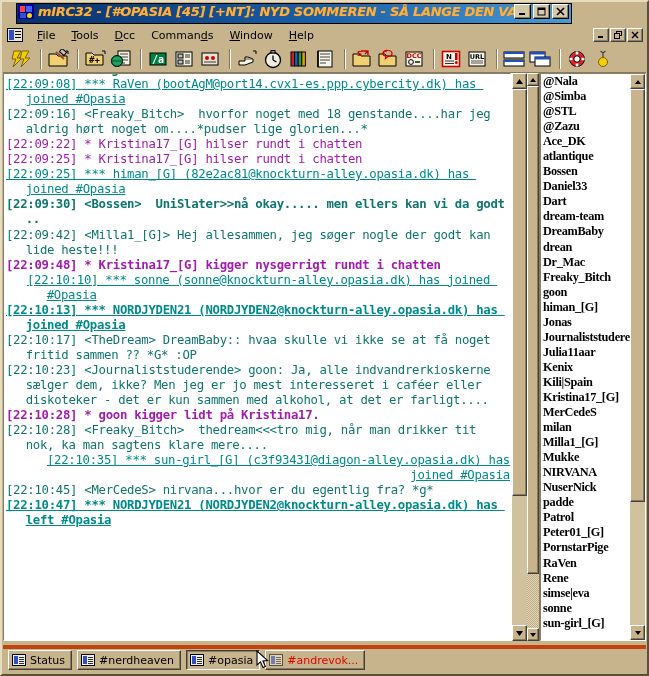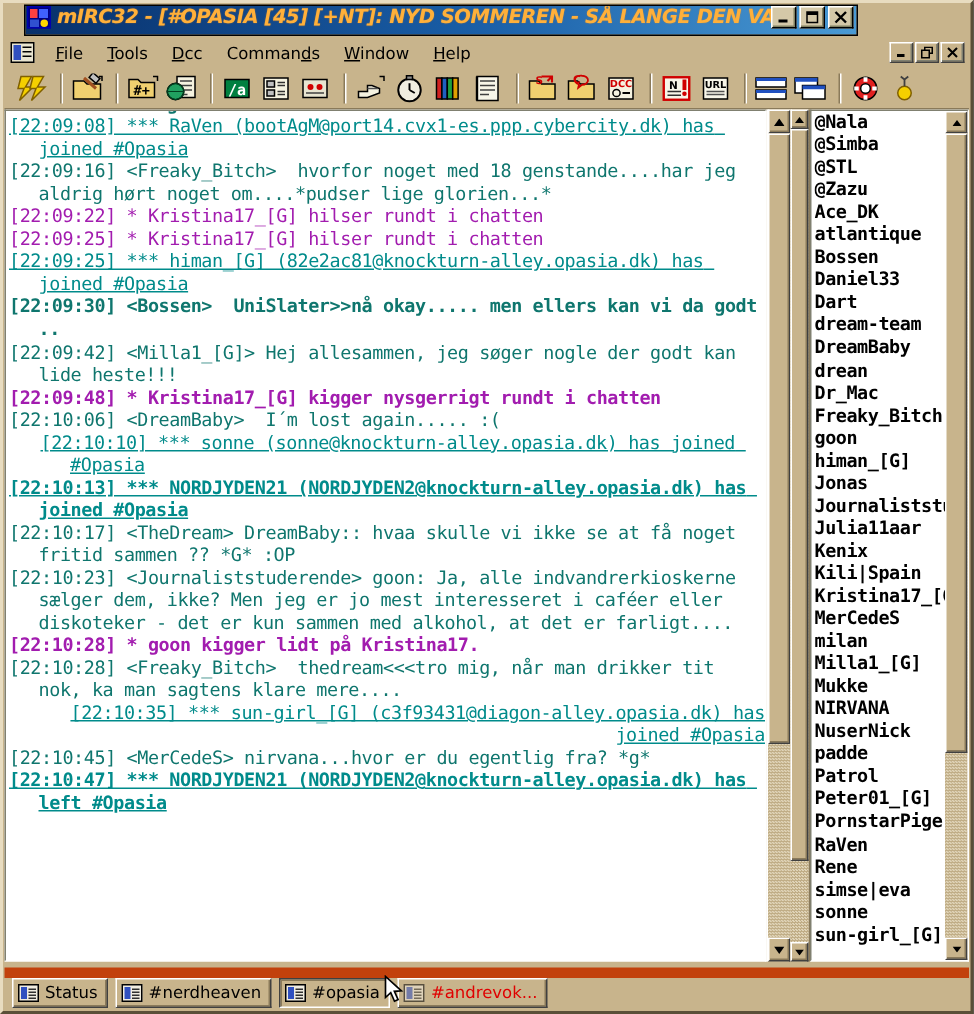--- a/index.html
+++ b/index.html
@@ -266,42 +266,42 @@
     padding-left: 2px;
     overflow: hidden;
     font-family: "DejaVu Sans Mono", monospace;
     font-size: 12.3px;
     line-height: 15.05px;
     letter-spacing: -0.3px;
     color: #000;
     font-weight: bold;
     white-space: nowrap;
   }
-  .nicknames div { overflow: hidden; }
+  .nicknames div { overflow: hidden; font-family: Liberation Serif, serif; }
   .nickscroll {
     width: 15px;
     background: #d8ccb0;
     display: flex; flex-direction: column;
     flex: 0 0 auto;
     box-sizing: border-box;
   }
   .nickscroll .vsbtn { height: 15px; }
 
   
   .switchbar {
     position: absolute;
     left: 3px; top: 645px;
     width: 643px; height: 26px;
     background: #c8b48c;
     display: flex;
     align-items: center;
     padding-left: 5px;
     gap: 5px;
     box-sizing: border-box;
-    border-top: 7px solid #c2410c;
+    border-top: 4px solid #c2410c;
   }
   .swbtn {
     height: 20px;
     display: flex; align-items: center;
     padding: 0 6px 0 3px;
     background: #c8b48c;
     border-top: 1px solid #fff;
     border-left: 1px solid #fff;
     border-right: 1px solid #404040;
     border-bottom: 1px solid #404040;
@@ -607,21 +607,20 @@
         <div class="chatlines" id="chatlines">
             <div class="ln c-blk bold" style="text-indent: 0px; padding-left: 1.6em;">ikke være lige nu .....</div>
             <div class="ln c-teal" style="text-indent: -1.6em; padding-left: 1.6em;">[22:09:08] *** RaVen (bootAgM@port14.cvx1-es.ppp.cybercity.dk) has joined #Opasia</div>
             <div class="ln c-blk" style="text-indent: -1.6em; padding-left: 1.6em;">[22:09:16] &lt;Freaky_Bitch&gt;  hvorfor noget med 18 genstande....har jeg aldrig hørt noget om....*pudser lige glorien...*</div>
             <div class="ln c-red" style="text-indent: -1.6em; padding-left: 1.6em;">[22:09:22] * Kristina17_[G] hilser rundt i chatten</div>
             <div class="ln c-red" style="text-indent: -1.6em; padding-left: 1.6em;">[22:09:25] * Kristina17_[G] hilser rundt i chatten</div>
             <div class="ln c-teal" style="text-indent: -1.6em; padding-left: 1.6em;">[22:09:25] *** himan_[G] (82e2ac81@knockturn-alley.opasia.dk) has joined #Opasia</div>
             <div class="ln c-blk bold" style="text-indent: -1.6em; padding-left: 1.6em;">[22:09:30] &lt;Bossen&gt;  UniSlater&gt;&gt;nå okay..... men ellers kan vi da godt ..</div>
             <div class="ln c-blk" style="text-indent: -1.6em; padding-left: 1.6em;">[22:09:42] &lt;Milla1_[G]&gt; Hej allesammen, jeg søger nogle der godt kan lide heste!!!</div>
             <div class="ln c-red bold" style="text-indent: -1.6em; padding-left: 1.6em;">[22:09:48] * Kristina17_[G] kigger nysgerrigt rundt i chatten</div>
-            <div class="ln c-blk" style="text-indent: -1.6em; padding-left: 1.6em;">[22:10:06] &lt;DreamBaby&gt;  I´m lost again..... :(</div>
             <div class="ln c-teal" style="text-indent: -1.6em; padding-left: 1.6em; margin-left: 21px;">[22:10:10] *** sonne (sonne@knockturn-alley.opasia.dk) has joined #Opasia</div>
             <div class="ln c-teal bold" style="text-indent: -1.6em; padding-left: 1.6em;">[22:10:13] *** NORDJYDEN21 (NORDJYDEN2@knockturn-alley.opasia.dk) has joined #Opasia</div>
             <div class="ln c-blk" style="text-indent: -1.6em; padding-left: 1.6em;">[22:10:17] &lt;TheDream&gt; DreamBaby:: hvaa skulle vi ikke se at få noget fritid sammen ?? *G* :OP</div>
             <div class="ln c-blk" style="text-indent: -1.6em; padding-left: 1.6em;">[22:10:23] &lt;Journaliststuderende&gt; goon: Ja, alle indvandrerkioskerne sælger dem, ikke? Men jeg er jo mest interesseret i caféer eller diskoteker - det er kun sammen med alkohol, at det er farligt....</div>
             <div class="ln c-red bold" style="text-indent: -1.6em; padding-left: 1.6em;">[22:10:28] * goon kigger lidt på Kristina17.</div>
             <div class="ln c-blk" style="text-indent: -1.6em; padding-left: 1.6em;">[22:10:28] &lt;Freaky_Bitch&gt;  thedream&lt;&lt;&lt;tro mig, når man drikker tit nok, ka man sagtens klare mere....</div>
             <div class="ln c-teal" style="text-indent: -1.6em; padding-left: 1.6em; text-align: right;">[22:10:35] *** sun-girl_[G] (c3f93431@diagon-alley.opasia.dk) has joined #Opasia</div>
             <div class="ln c-blk" style="text-indent: -1.6em; padding-left: 1.6em;">[22:10:45] &lt;MerCedeS&gt; nirvana...hvor er du egentlig fra? *g*</div>
             <div class="ln c-teal bold" style="text-indent: -1.6em; padding-left: 1.6em;">[22:10:47] *** NORDJYDEN21 (NORDJYDEN2@knockturn-alley.opasia.dk) has left #Opasia</div>
           </div>

